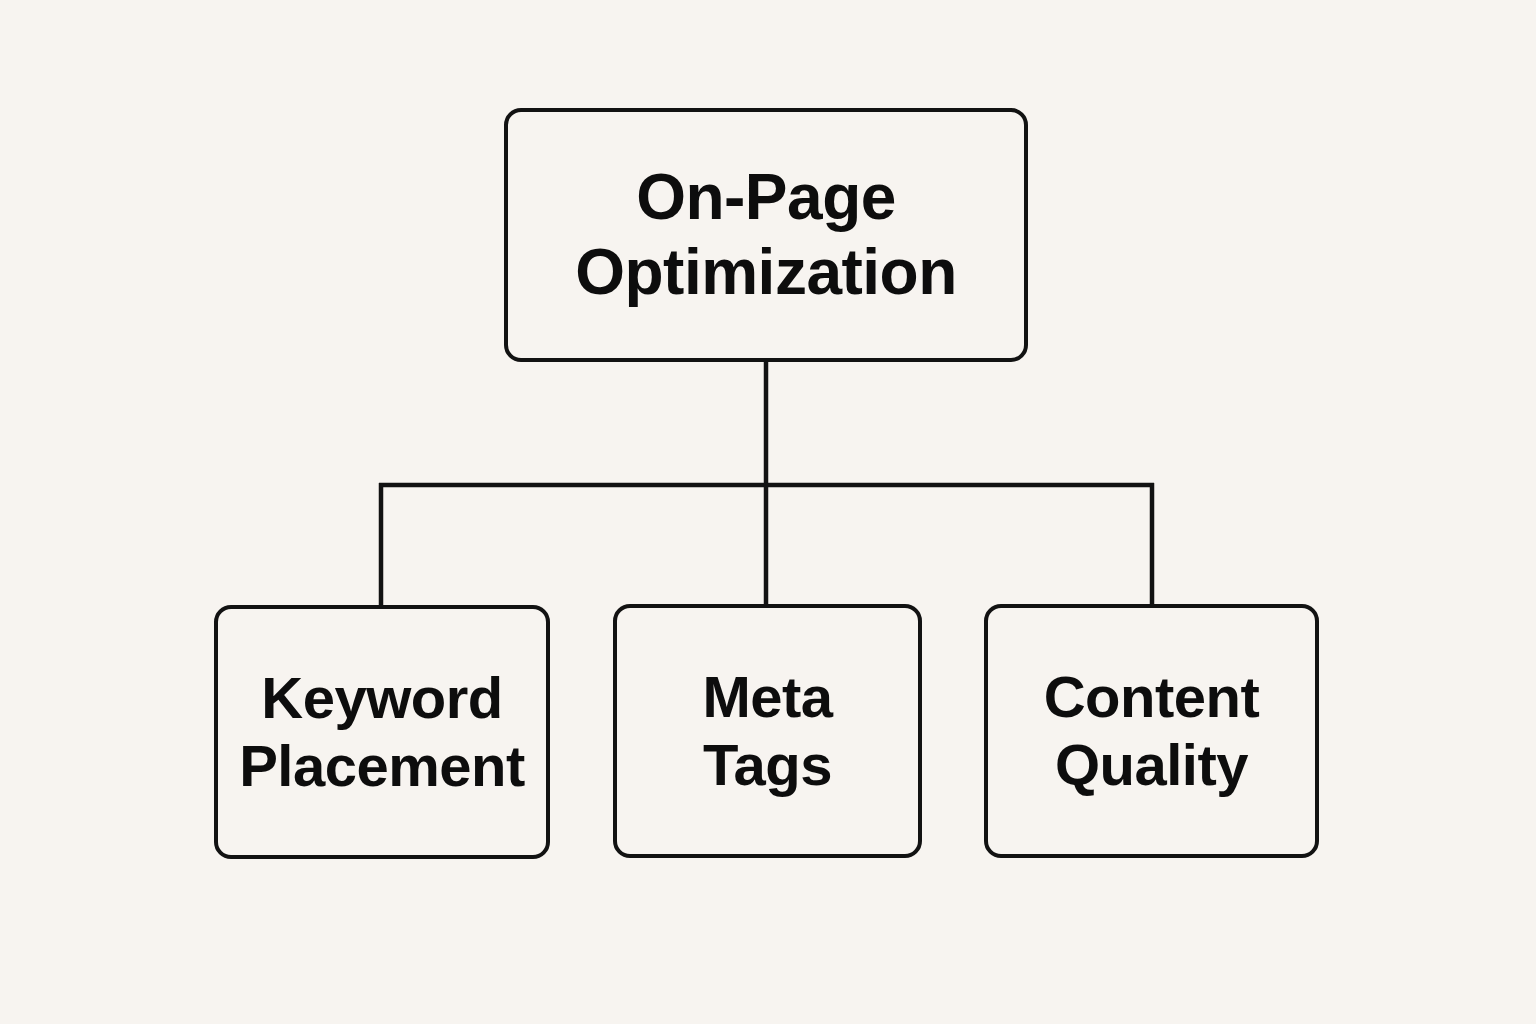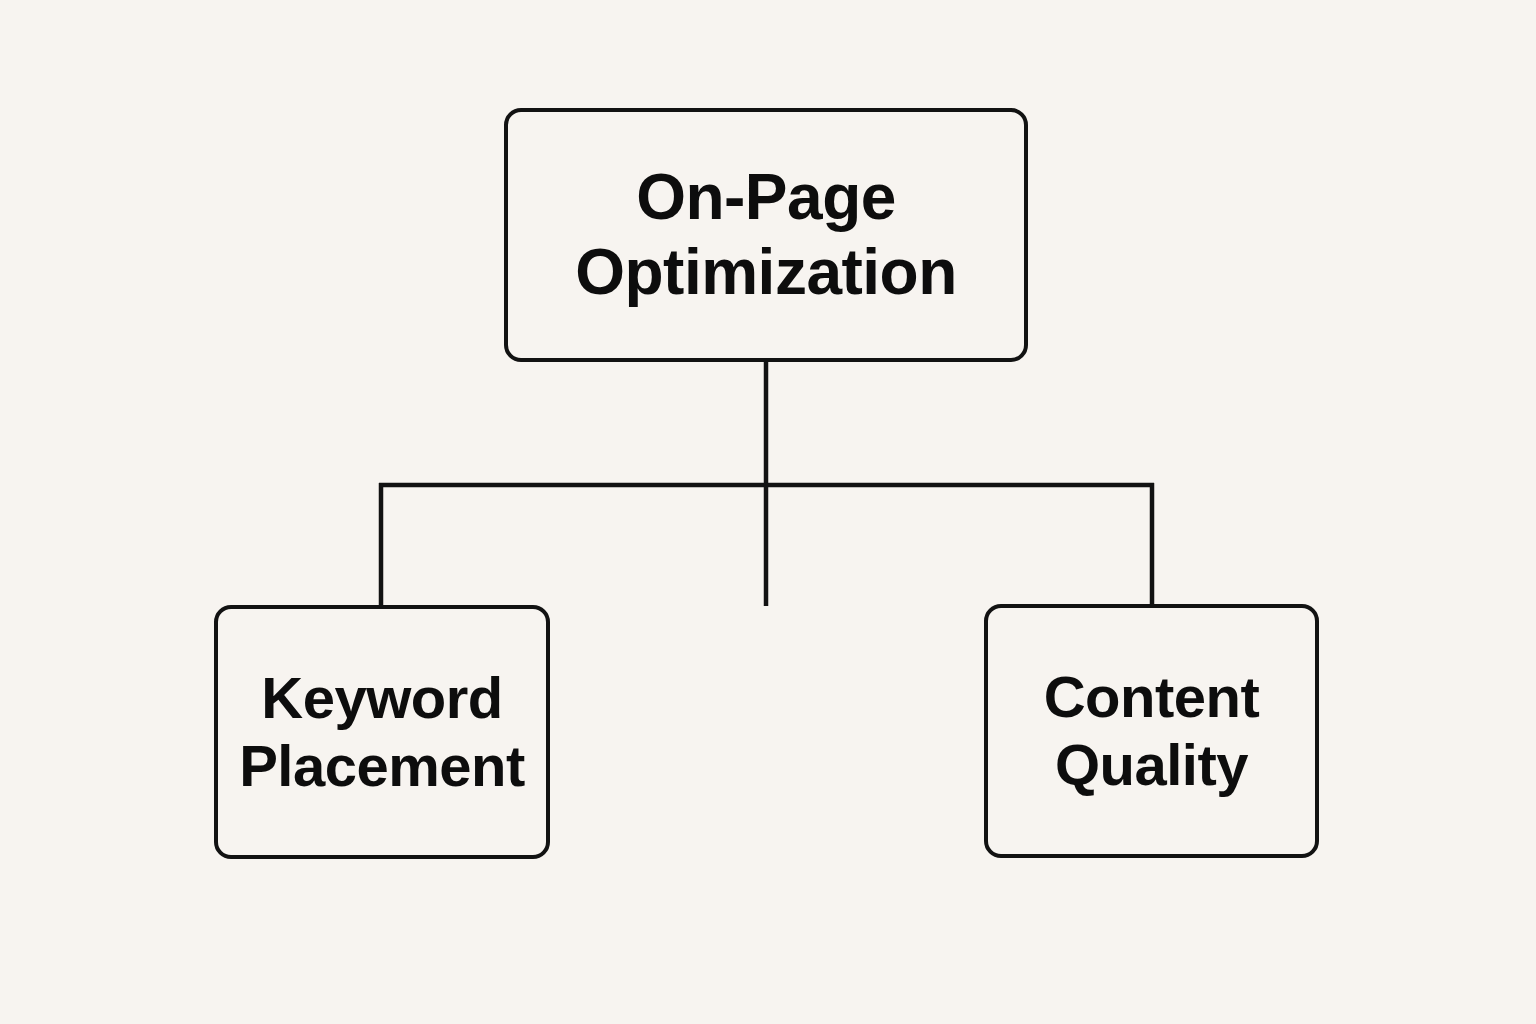--- a/index.html
+++ b/index.html
@@ -100,19 +100,23 @@
   <div class="node" id="node-root">
     <span class="node-label">On-Page
 Optimization</span>
   </div>
 
   <div class="node" id="node-keyword-placement">
     <span class="node-label">Keyword
 Placement</span>
   </div>
 
+  <div class="node" id="node-meta-tags">
+    <span class="node-label">Meta
+Tags</span>
+  </div>
 
   <div class="node" id="node-content-quality">
     <span class="node-label">Content
 Quality</span>
   </div>
 
 </div>
 
 </body></html>

